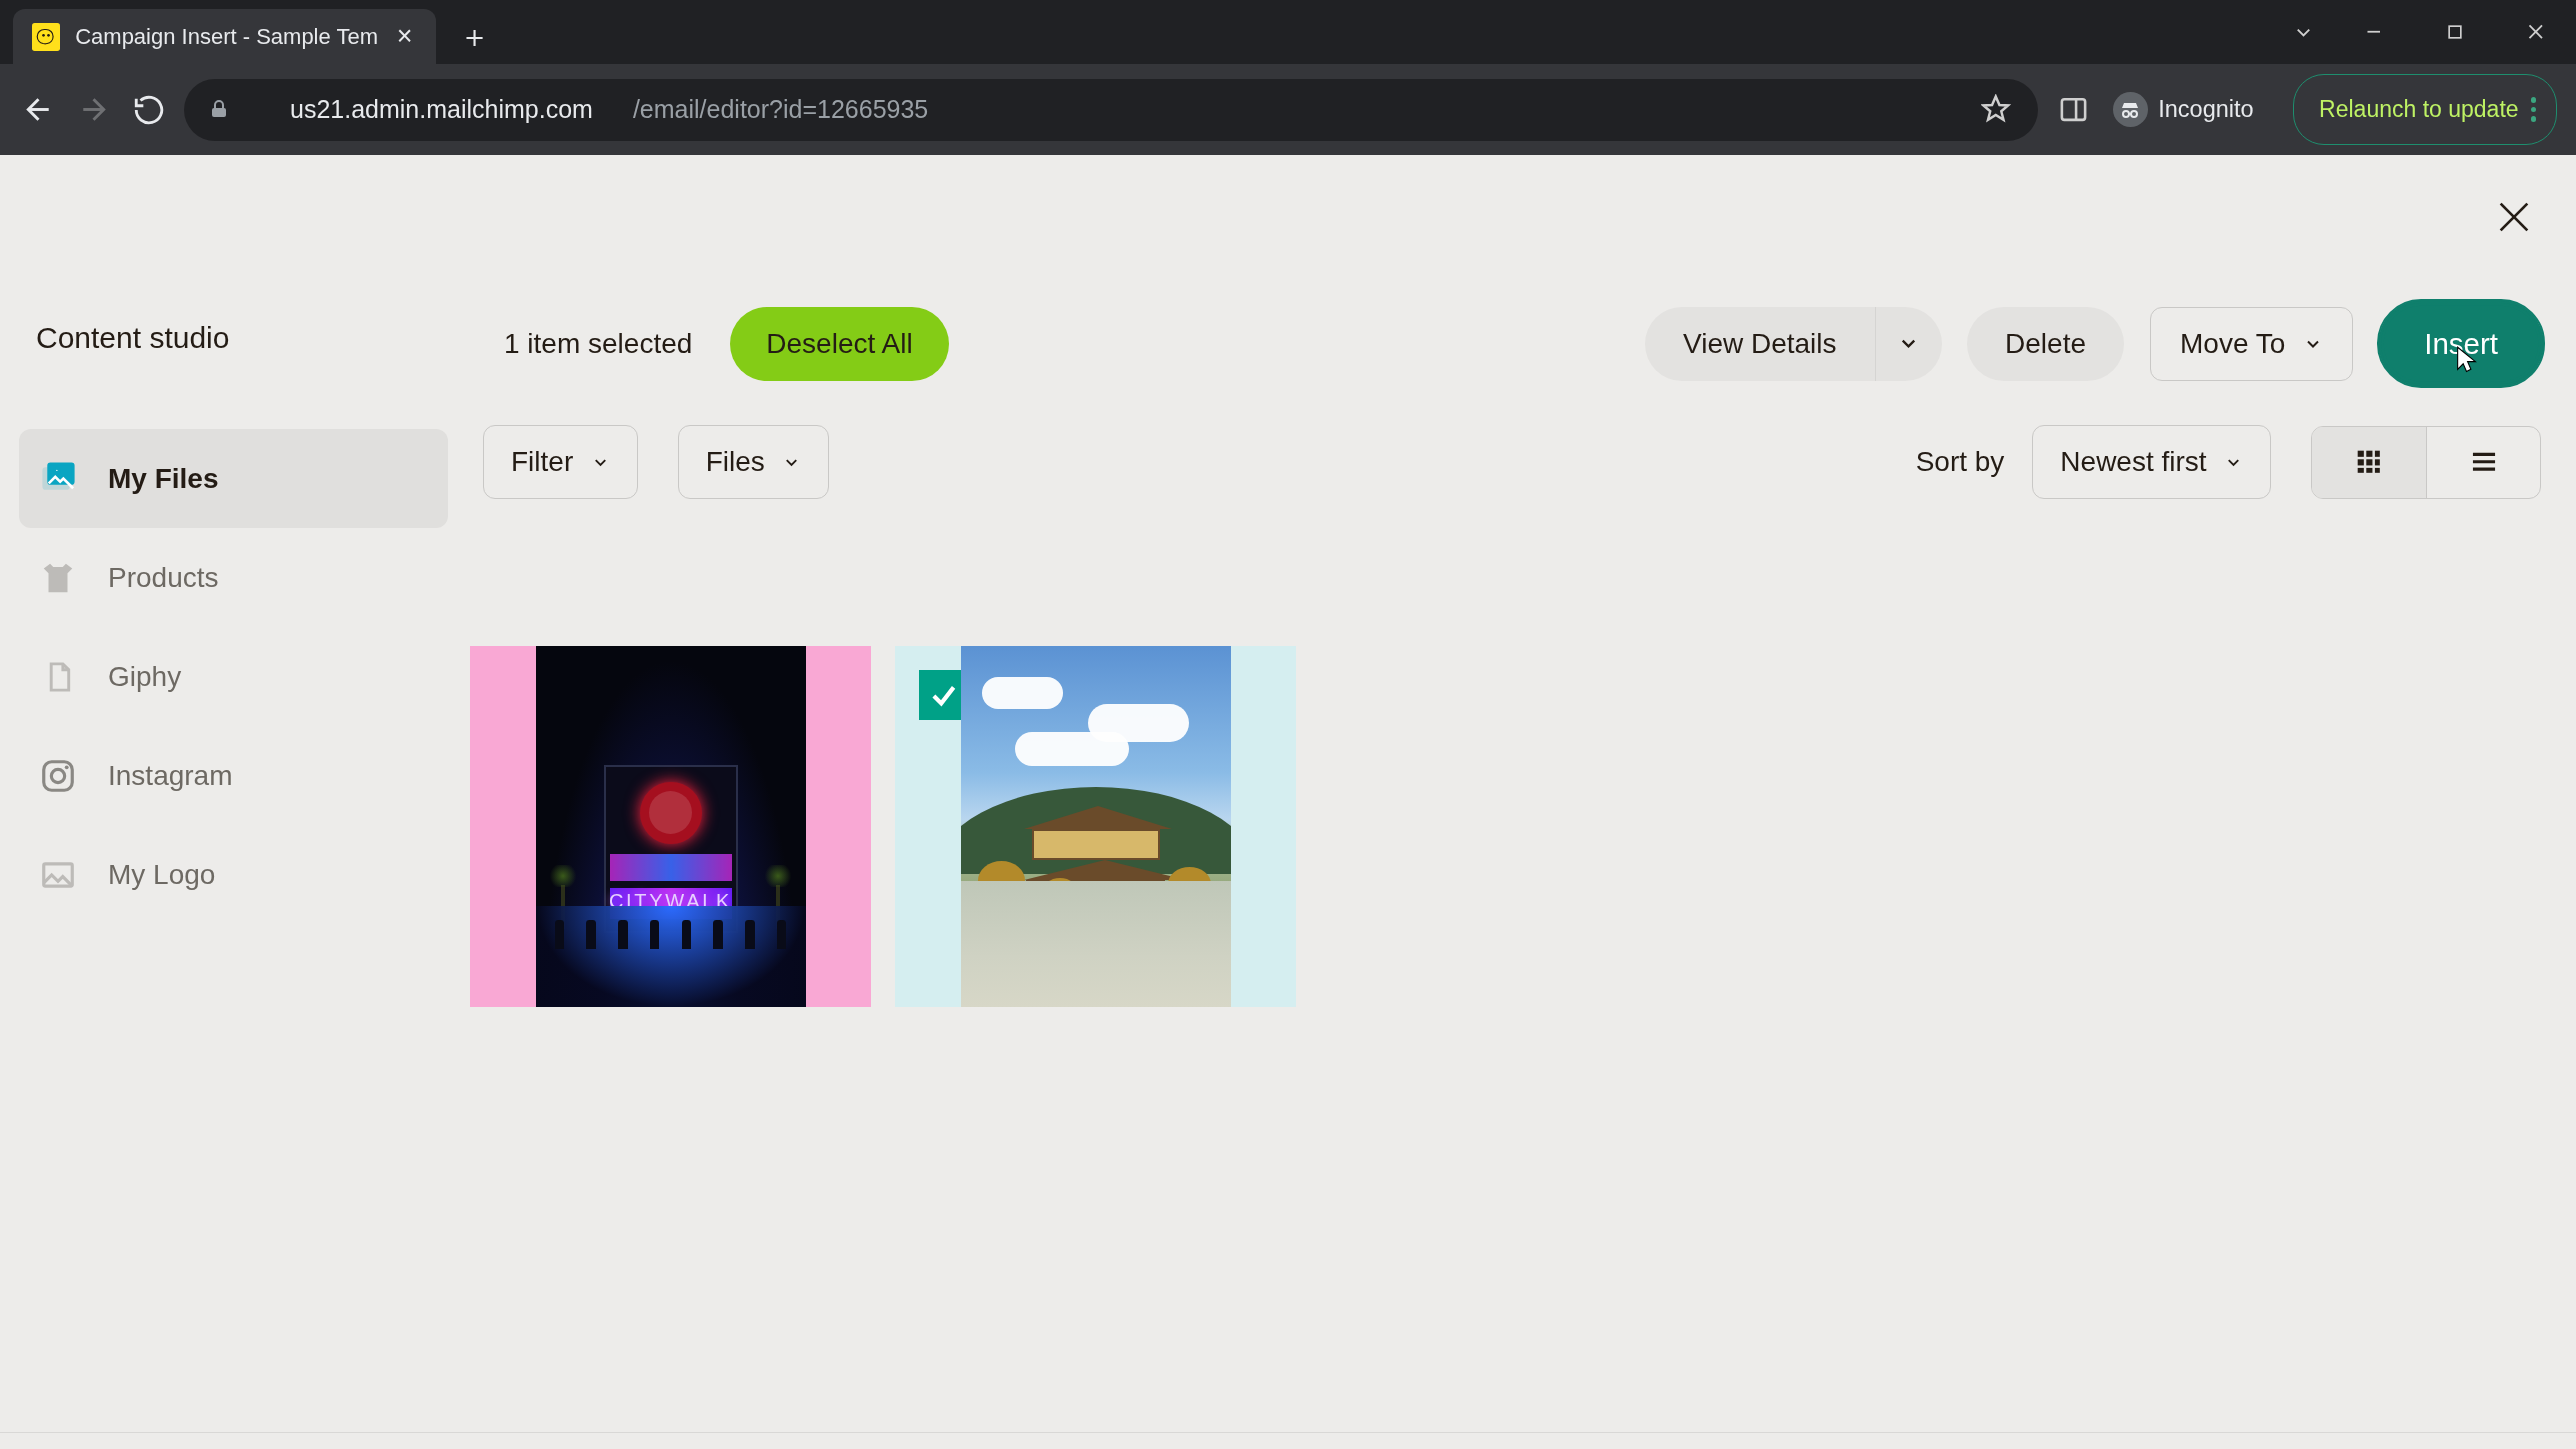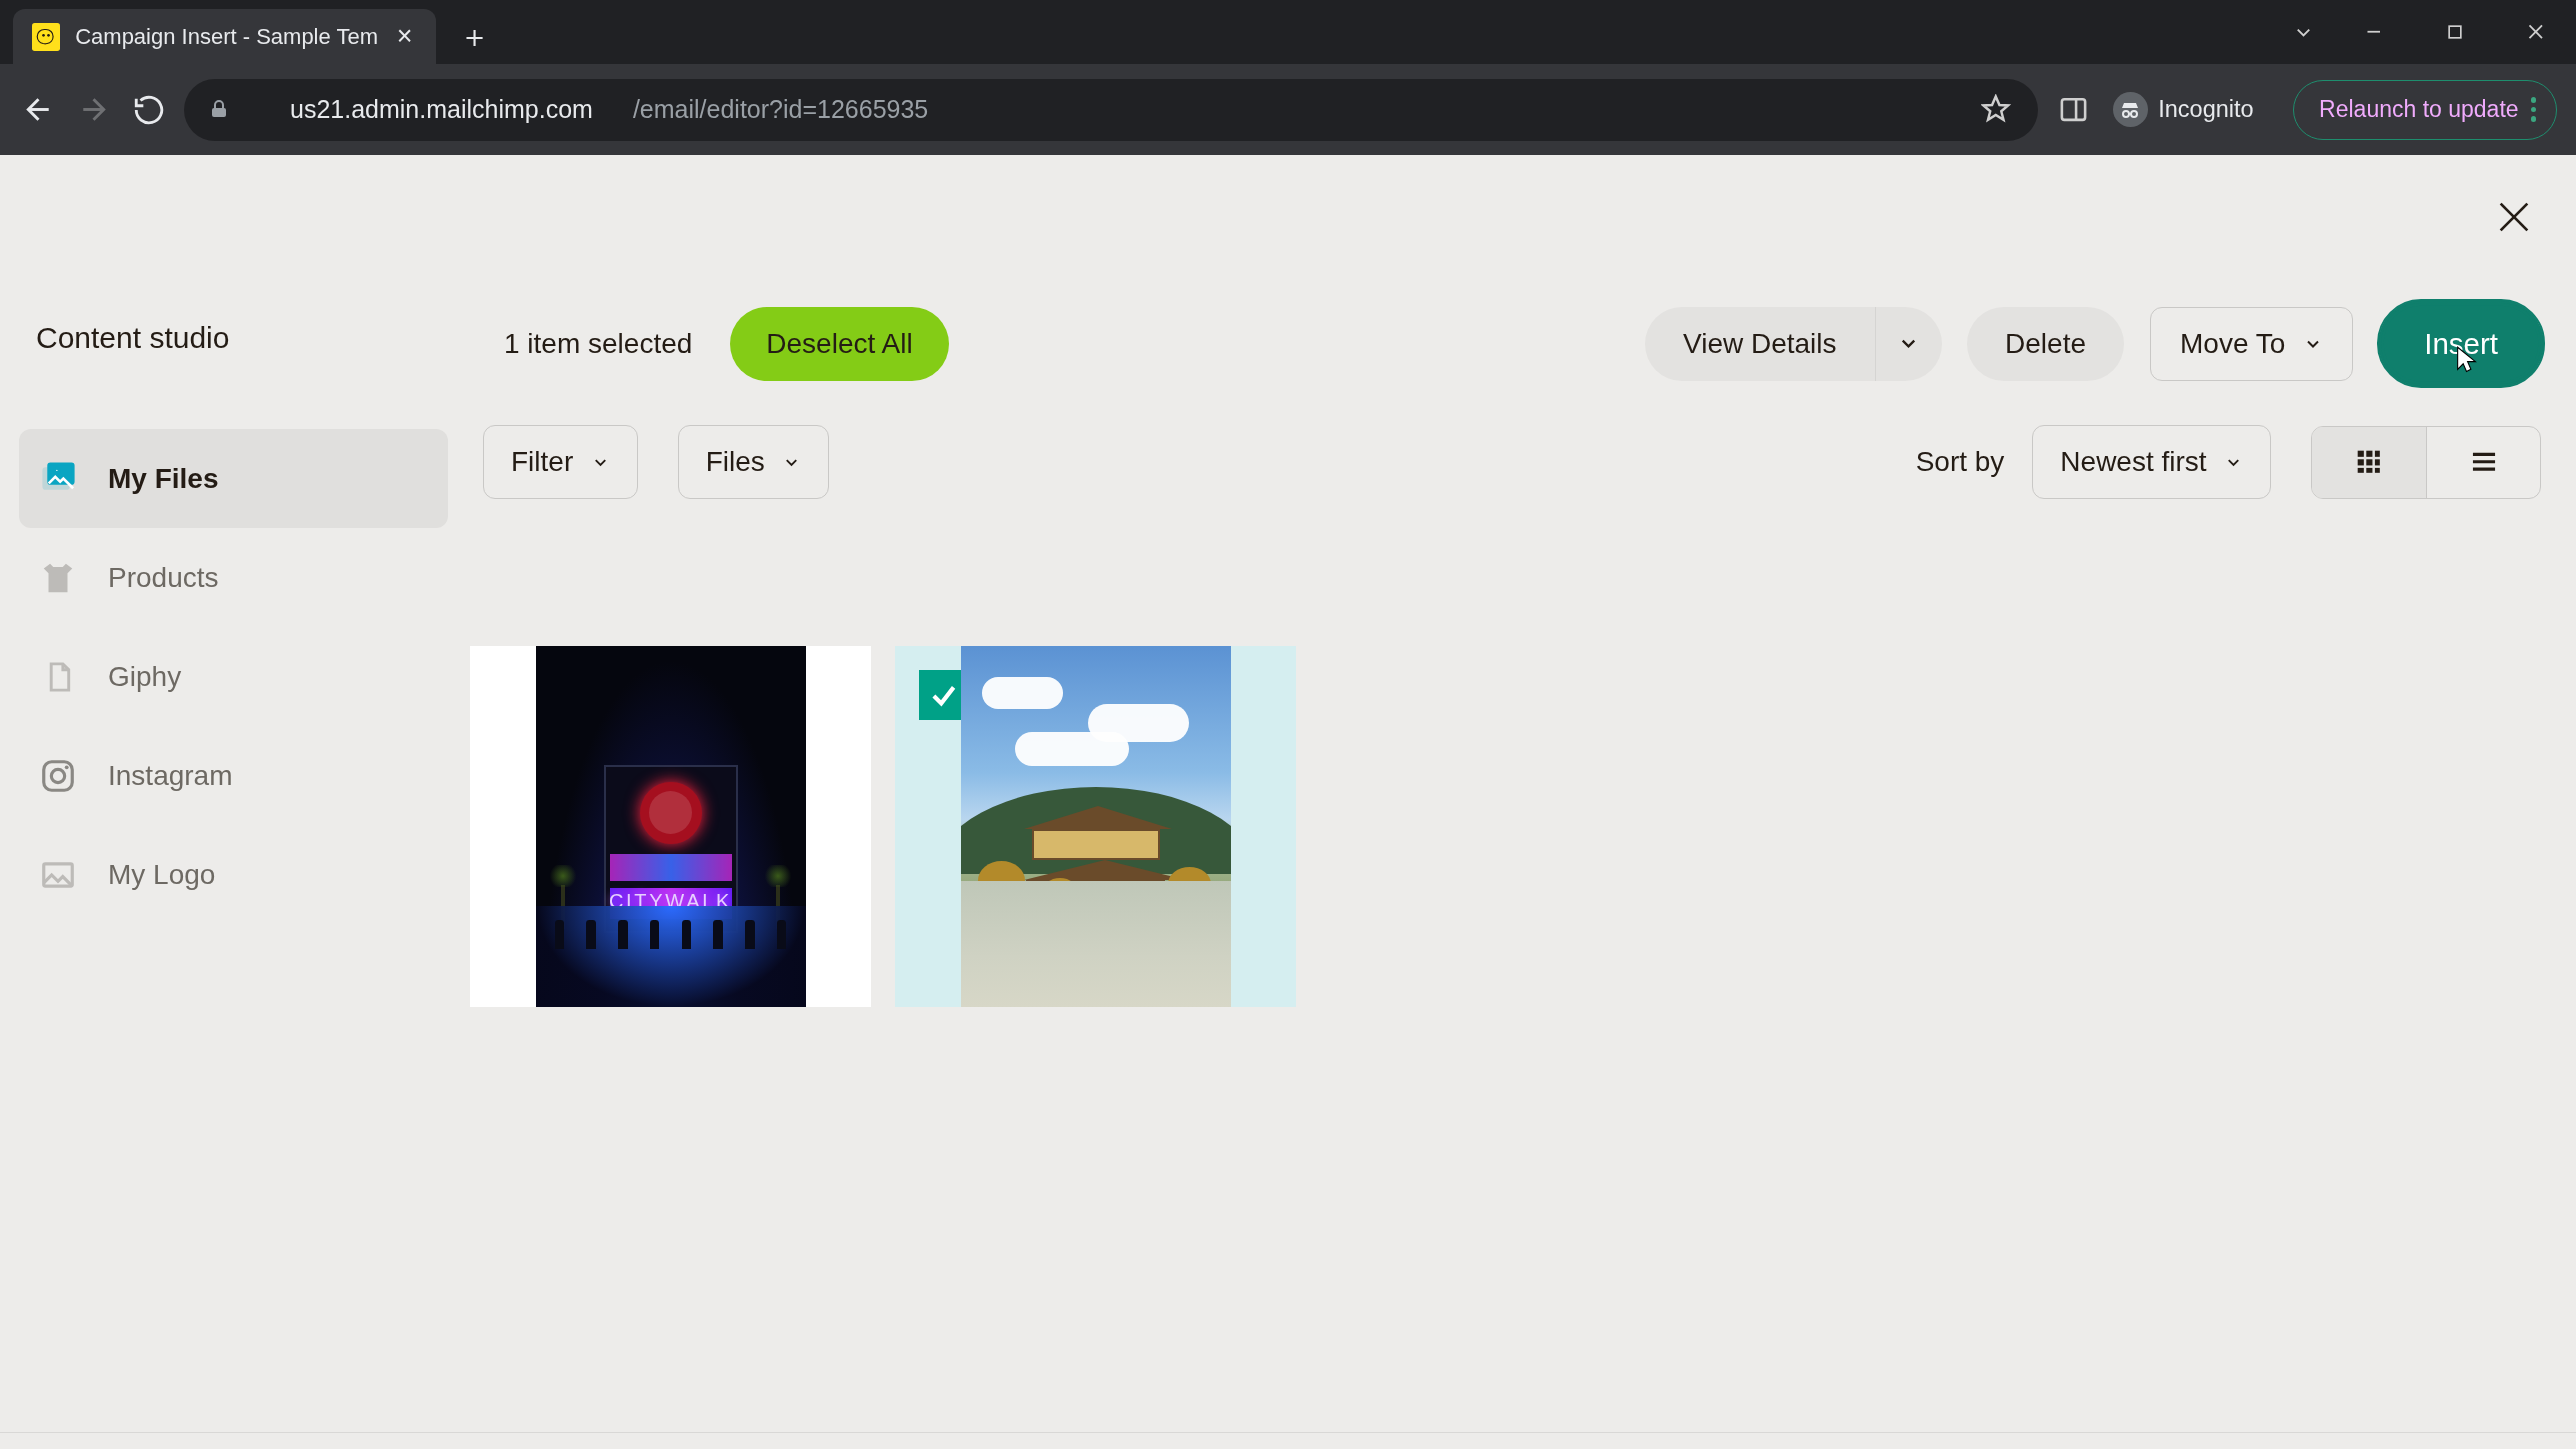--- a/index.html
+++ b/index.html
@@ -48,23 +48,23 @@
   .url-path { color:#9aa0a6; }
   .omnibox .spacer { flex:1; }
   .star-icon { color:#cfcfcf; }
   .ext-btn { width:39px; height:39px; display:flex; align-items:center; justify-content:center; color:#cfcfcf; }
   .incognito-badge { display:flex; align-items:center; gap:10.7px; color:#e8eaed; font-size:23.5px; margin-left:4px; }
   .incog-icon {
     width:35px; height:35px; border-radius:50%; background:#5f6368;
     display:flex; align-items:center; justify-content:center;
   }
   .relaunch-btn {
-    margin-left: 23px; height: 60px; padding: 0 20px 0 25.5px;
+    margin-left: 23px; height: 71px; padding: 0 20px 0 25.5px;
     border: 1.3px solid #1e8e6e; border-radius: 31px;
-    color:#f0abfc; font-size:23px; display:flex; align-items:center; gap:12px; cursor:pointer;
+    color:#bef264; font-size:23px; display:flex; align-items:center; gap:12px; cursor:pointer;
   }
 
   
   .page {
     background:#edecea; width:2576px; height: calc(1449px - 64px - 91px);
     position: relative;
   }
   .close-x {
     position:absolute; top: 35px; right: 35px; width:54px; height:54px;
     display:flex; align-items:center; justify-content:center; font-size:47px; color:#241c15; cursor:pointer; font-weight:300;
@@ -150,21 +150,21 @@
 
   
   .thumb-area {
     position:absolute; left:470px; top:491px; display:flex; gap:24px;
   }
   .thumb {
     width:401px; height:361px; background:#ddedef; position:relative; cursor:pointer;
     display:flex; align-items:center; justify-content:center;
   }
   .thumb .img { width:270px; height:361px; }
-  .thumb.t1 { background:#ffffff; }
+  .thumb.t1 { background:#f9a8d4; }
   .thumb.t2 { background:#d5eef0; }
   .check-badge {
     position:absolute; left:24px; top:24px; width:50px; height:50px; background:#00a187;
     display:flex; align-items:center; justify-content:center;
   }
 
   
   .city {
     width:270px; height:361px; position:relative; overflow:hidden;
     background: radial-gradient(ellipse at 50% 108%, #1a4bd6 0%, rgba(14,18,66,1) 36%, #05060e 68%);

